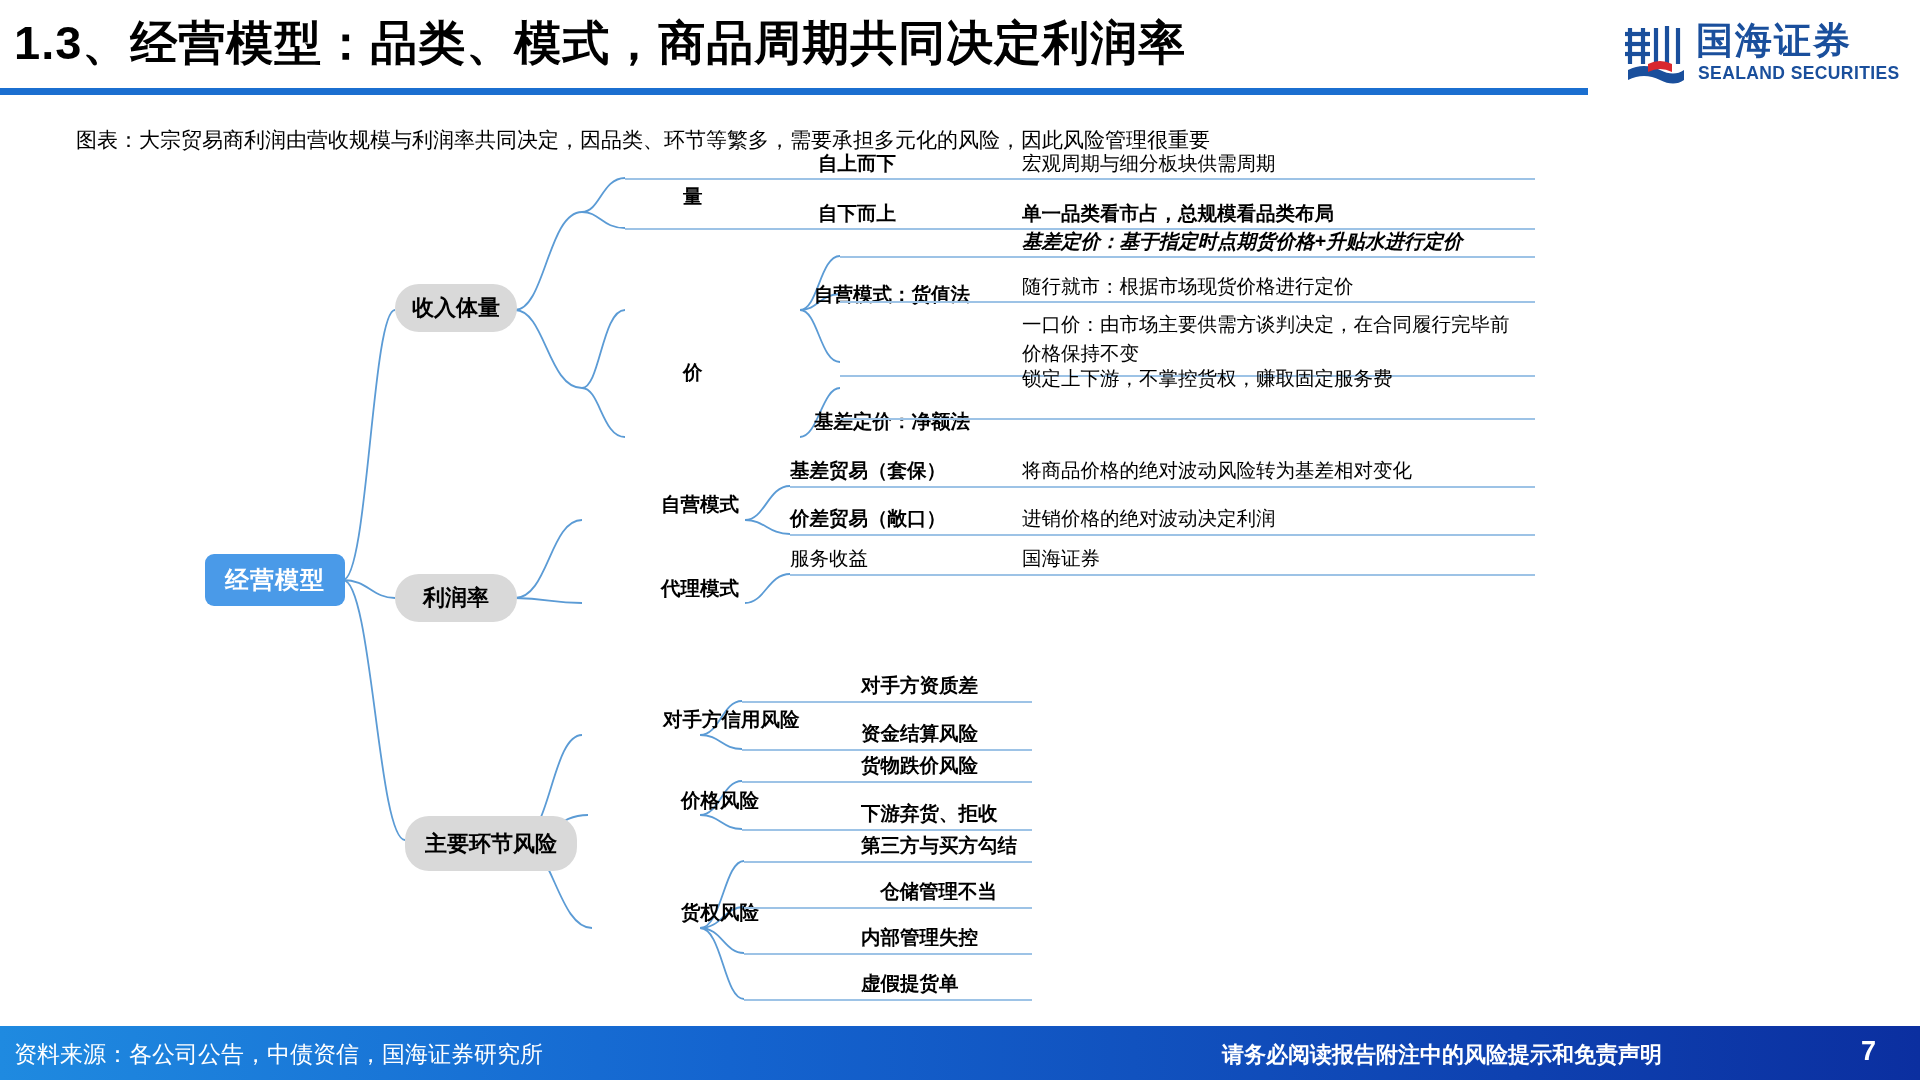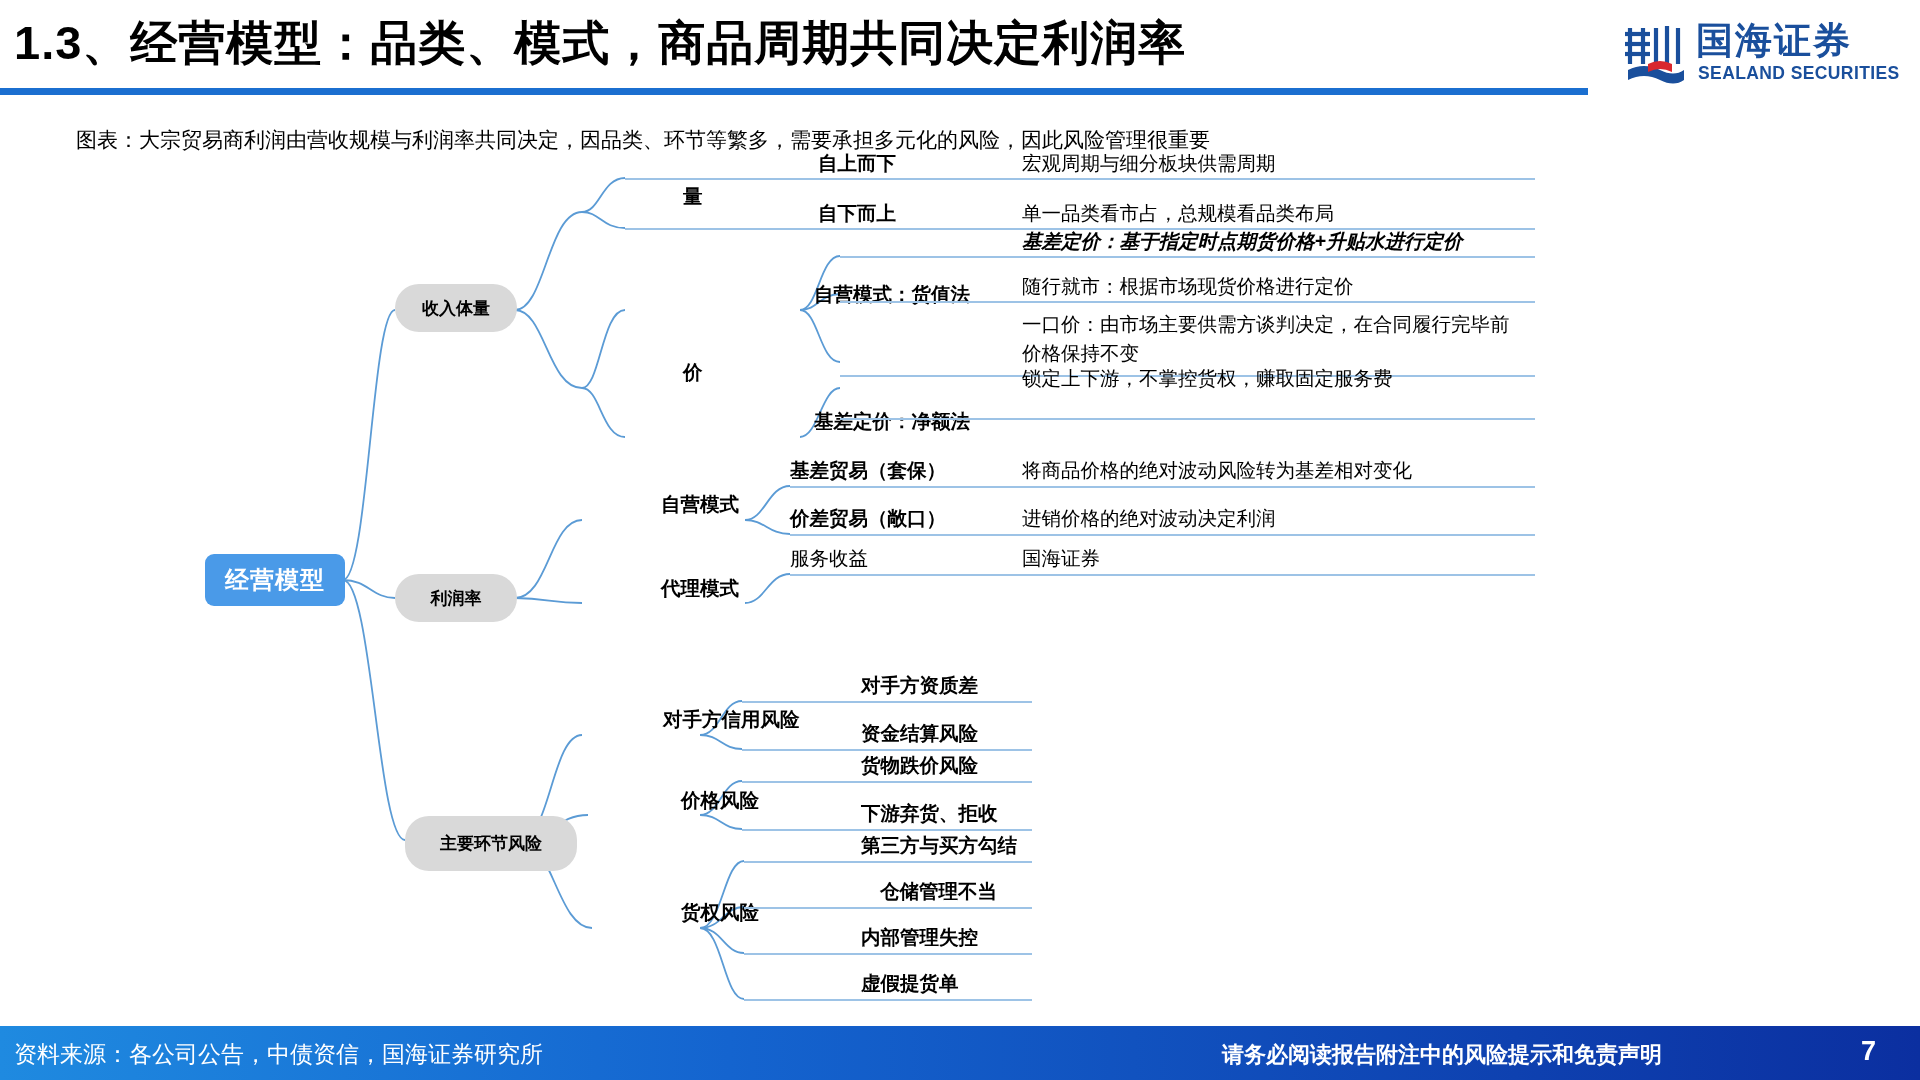--- a/index.html
+++ b/index.html
@@ -49,21 +49,21 @@
   .node{
     position:absolute;display:flex;align-items:center;justify-content:center;
     white-space:nowrap;box-sizing:border-box;
   }
   .node-root{
     background:#4a9ae8;color:#ffffff;border-radius:9px;
     font-size:24px;font-weight:bold;letter-spacing:1px;
   }
   .node-l1{
     background:#d9d9d9;color:#000000;border-radius:24px;
-    font-size:17px;font-weight:bold;
+    font-size:22px;font-weight:bold;
   }
   .lbl{
     position:absolute;white-space:nowrap;color:#000;
     font-size:19.5px;font-weight:bold;
   }
   .lbl-plain{
     position:absolute;white-space:nowrap;color:#000;
     font-size:19.5px;font-weight:normal;line-height:27px;
   }
   .uline{position:absolute;height:1.6px;background:#9dc3e6;}
@@ -172,21 +172,21 @@
 
     <div class="lbl" style="left:663px;top:556px;">对手方信用风险</div>
     <div class="lbl" style="left:681px;top:637px;">价格风险</div>
     <div class="lbl" style="left:681px;top:749px;">货权风险</div>
 
     <div class="lbl" style="left:818px;top:0px;">自上而下</div>
     <div class="lbl-plain" style="left:1022px;top:0px;">宏观周期与细分板块供需周期</div>
     <div class="uline" style="left:625px;top:28px;width:910px;"></div>
 
     <div class="lbl" style="left:818px;top:50px;">自下而上</div>
-    <div class="lbl-plain" style="left:1022px;top:50px;">单一品类看市占，总规模看品类布局</div>
+    <div class="lbl-plain" style="left:1022px;top:50px;font-weight:bold;">单一品类看市占，总规模看品类布局</div>
     <div class="uline" style="left:625px;top:78px;width:910px;"></div>
 
     <div class="lbl" style="left:1022px;top:78px;font-style:italic;">基差定价：基于指定时点期货价格+升贴水进行定价</div>
     <div class="uline" style="left:840px;top:106px;width:695px;"></div>
 
     <div class="lbl-plain" style="left:1022px;top:123px;">随行就市：根据市场现货价格进行定价</div>
     <div class="uline" style="left:840px;top:151px;width:695px;"></div>
 
     <div class="lbl-plain" style="left:1022px;top:161px;">一口价：由市场主要供需方谈判决定，在合同履行完毕前</div>
     <div class="lbl-plain" style="left:1022px;top:190px;">价格保持不变</div>

